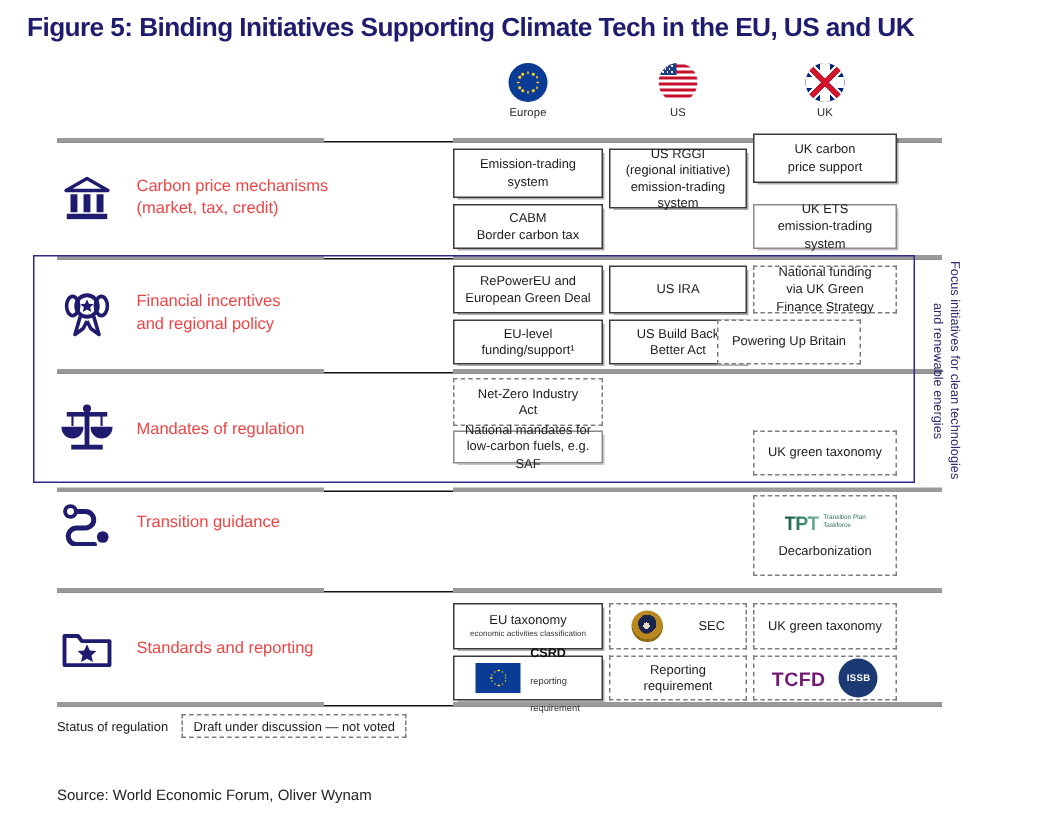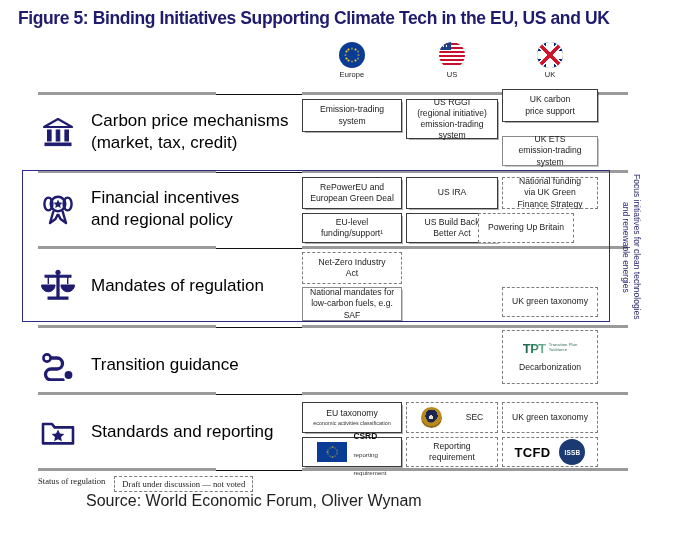--- a/index.html
+++ b/index.html
@@ -58,43 +58,43 @@
   .grid{position:absolute;left:0;top:0;width:700px;height:550px;}
   .rowsep{position:absolute;left:38px;width:590px;height:0;
      border-top:1.2px solid #111;}
   .rowsep .shade{position:absolute;left:0;top:-3px;height:3px;background:#9a9a9a;}
   .rowsep .shade.a{left:0;width:178px;}
   .rowsep .shade.b{left:264px;width:326px;}
 
   .rowlabel{position:absolute;display:flex;align-items:center;gap:13px;}
   .rowlabel .ico{width:40px;height:40px;flex:0 0 40px;display:flex;
      align-items:center;justify-content:center;color:#1f1b6e;}
-  .rowlabel .txt{font-size:17px;color:#000000;line-height:1.32;}
+  .rowlabel .txt{font-size:11px;color:#ef4444;line-height:1.32;}
 
   
   .cell{position:absolute;box-sizing:border-box;display:flex;
      flex-direction:column;align-items:center;justify-content:center;
      text-align:center;background:#fff;padding:2px 4px;}
   .cell.solid{border:1px solid #3a3a3a;box-shadow:2px 2px 0 -1px rgba(0,0,0,.32);}
   .cell.solid-gray{border:1px solid #8a8a8a;box-shadow:2px 2px 0 -1px rgba(0,0,0,.22);}
   .cell.dashed{border:1.4px dashed #7d7d7d;}
   .cell .t{font-size:8.6px;color:#1b1b1b;line-height:1.3;}
   .cell .sub{font-size:5.4px;color:#333;line-height:1.25;margin-top:1px;}
 
   
   .focusbox{position:absolute;border:1.8px solid #2b2a8c;box-sizing:border-box;}
   .focuslabel{position:absolute;color:#2b2a70;font-size:8.5px;line-height:1.3;
      writing-mode:vertical-rl;text-align:center;}
 
   
-  .legend{position:absolute;display:flex;align-items:flex-start;gap:9px;font-family:Liberation Serif, serif;}
+  .legend{position:absolute;display:flex;align-items:center;gap:9px;}
   .legend .lg-lbl{font-size:8.6px;color:#1b1b1b;}
   .legend .lg-box{border:1.4px dashed #7d7d7d;padding:2px 7px;font-size:8.6px;color:#1b1b1b;}
 
-  .source{position:absolute;left:38px;top:492px;font-size:16px;color:#222;margin-left:48px;}
+  .source{position:absolute;left:38px;top:525px;font-size:10px;color:#222;}
 
   
   .tpt{display:flex;align-items:center;gap:3px;}
   .tpt .mark{font-size:13px;font-weight:bold;letter-spacing:-.5px;
      background:linear-gradient(90deg,#1d5c45 0%,#2f7f5e 45%,#7fbfa3 100%);
      -webkit-background-clip:text;background-clip:text;color:transparent;}
   .tpt .sub2{font-size:4.3px;color:#2f6f56;line-height:1.15;text-align:left;}
   .euflag-sm{width:30px;height:20px;background:#0a3b95;position:relative;flex:0 0 30px;}
   .euflag-sm .stars{position:absolute;left:50%;top:50%;width:11px;height:11px;transform:translate(-50%,-50%);}
   .euflag-sm .stars i{position:absolute;width:1.3px;height:1.3px;background:#f5d020;border-radius:50%;}
@@ -103,21 +103,21 @@
   .csrd-txt .b{font-size:8.4px;color:#111;font-weight:bold;}
   .csrd-txt .s{font-size:6.2px;color:#333;line-height:1.22;}
   .sec-row{display:flex;align-items:center;gap:24px;}
   .sec-seal{width:21px;height:21px;border-radius:50%;
      background:radial-gradient(circle at 50% 42%,#1c2550 0 38%,#b8891f 38% 64%,#8e6a15 64% 100%);
      position:relative;flex:0 0 21px;}
   .sec-seal::after{content:"";position:absolute;left:50%;top:50%;width:9px;height:9px;
      transform:translate(-50%,-50%);border-radius:50%;
      background:radial-gradient(circle at 50% 40%,#e8dfc8 0 30%,#1c2550 30% 100%);}
   .logos-row{display:flex;align-items:center;gap:9px;}
-  .tcfd{font-size:13px;font-weight:bold;color:#000000;letter-spacing:.3px;}
+  .tcfd{font-size:13px;font-weight:bold;color:#701a75;letter-spacing:.3px;}
   .issb{width:26px;height:26px;border-radius:50%;background:#1b3a73;color:#fff;
      font-size:6.4px;font-weight:bold;display:flex;align-items:center;justify-content:center;letter-spacing:.2px;}
 </style>
 </head>
 <body>
 
 <div class="fig-title">Figure 5: Binding Initiatives Supporting Climate Tech in the EU, US and UK</div>
 
 <div class="col-heads">
 
@@ -203,20 +203,24 @@
     <span class="txt">
       <span>Carbon price mechanisms</span><br>
       <span>(market, tax, credit)</span>
     </span>
   </div>
 
   <div class="cell solid" style="left:302px;top:99px;width:100px;height:33px;">
     <span class="t">Emission-trading</span>
     <span class="t">system</span>
   </div>
+  <div class="cell solid" style="left:302px;top:136px;width:100px;height:30px;">
+    <span class="t">CABM</span>
+    <span class="t">Border carbon tax</span>
+  </div>
   <div class="cell solid" style="left:406px;top:99px;width:92px;height:40px;">
     <span class="t">US RGGI</span>
     <span class="t">(regional initiative)</span>
     <span class="t">emission-trading system</span>
   </div>
   <div class="cell solid" style="left:502px;top:89px;width:96px;height:33px;">
     <span class="t">UK carbon</span>
     <span class="t">price support</span>
   </div>
   <div class="cell solid-gray" style="left:502px;top:136px;width:96px;height:30px;">
@@ -280,30 +284,30 @@
     </span>
     <span class="txt">
       <span>Mandates of regulation</span>
     </span>
   </div>
 
   <div class="cell dashed" style="left:302px;top:252px;width:100px;height:32px;">
     <span class="t">Net-Zero Industry</span>
     <span class="t">Act</span>
   </div>
-  <div class="cell solid-gray" style="left:302px;top:287px;width:100px;height:34px;">
+  <div class="cell solid-gray" style="left:302px;top:287px;width:100px;height:22px;">
     <span class="t">National mandates for</span>
     <span class="t">low-carbon fuels, e.g.</span>
     <span class="t">SAF</span>
   </div>
   <div class="cell dashed" style="left:502px;top:287px;width:96px;height:30px;">
     <span class="t">UK green taxonomy</span>
   </div>
 
-  <div class="rowlabel" style="left:38px;top:340px;width:260px;height:50px;">
+  <div class="rowlabel" style="left:38px;top:323px;width:260px;height:50px;">
     <span class="ico">
       <svg width="34" height="32" viewBox="0 0 34 32" fill="none" stroke="#1f1b6e">
         <path d="M6 9 h10 a5.5 5.5 0 0 1 0 11 h-6 a5.5 5.5 0 0 0 0 11 h12" stroke-width="3.3" stroke-linecap="round" fill="none"></path>
         <circle cx="6" cy="9" r="3.6" fill="#fff" stroke="#1f1b6e" stroke-width="2.6"></circle>
         <circle cx="27.5" cy="26" r="3.9" fill="#1f1b6e" stroke="none"></circle>
       </svg>
     </span>
     <span class="txt">
       <span>Transition guidance</span>
     </span>

